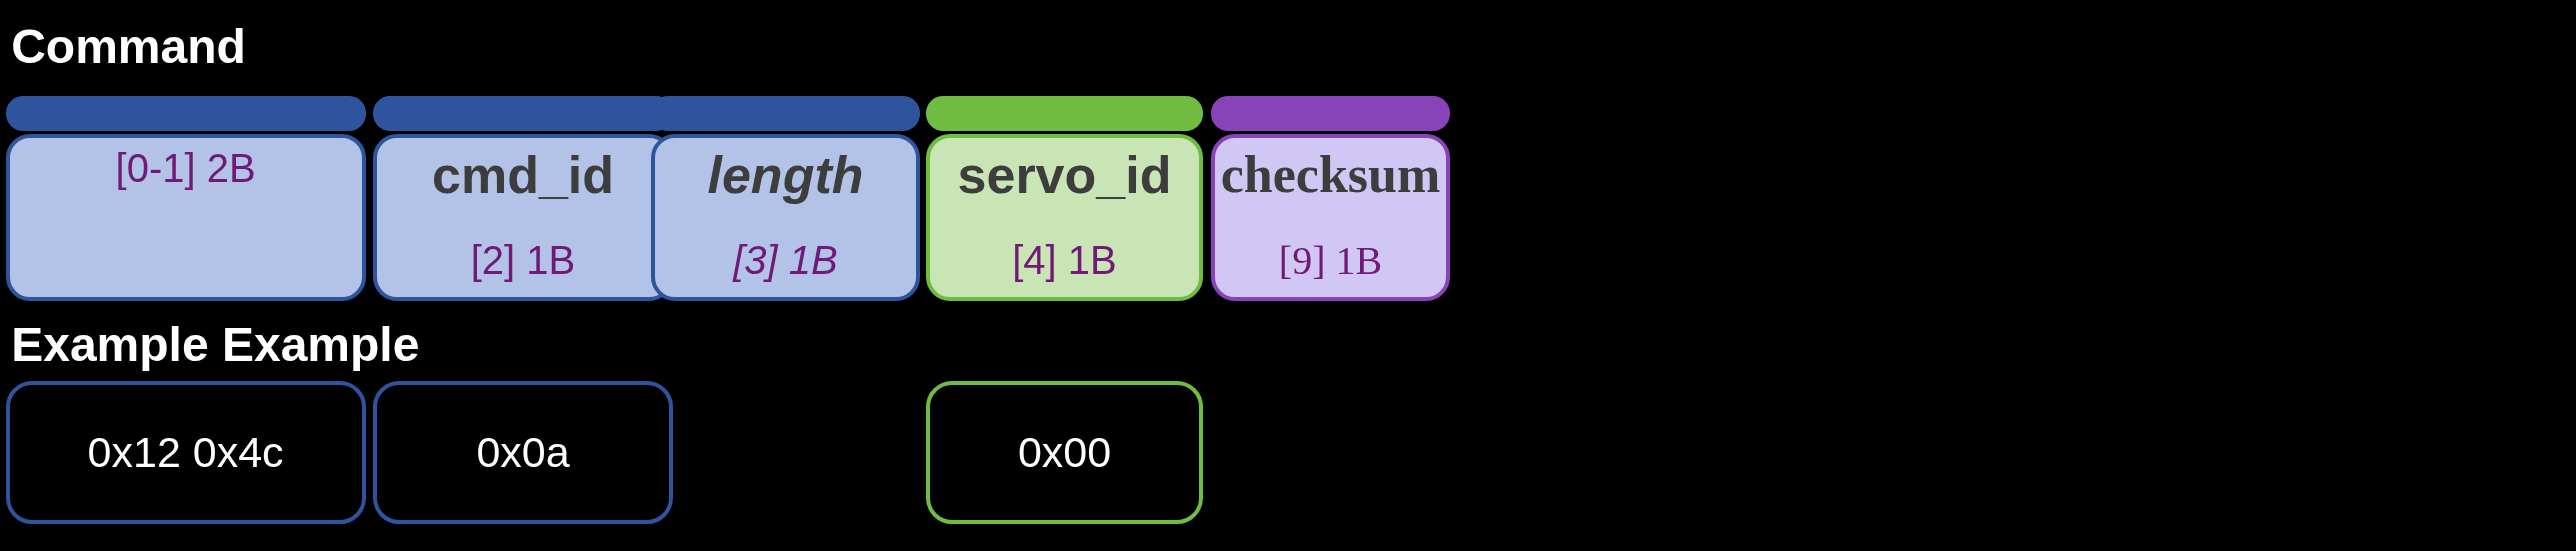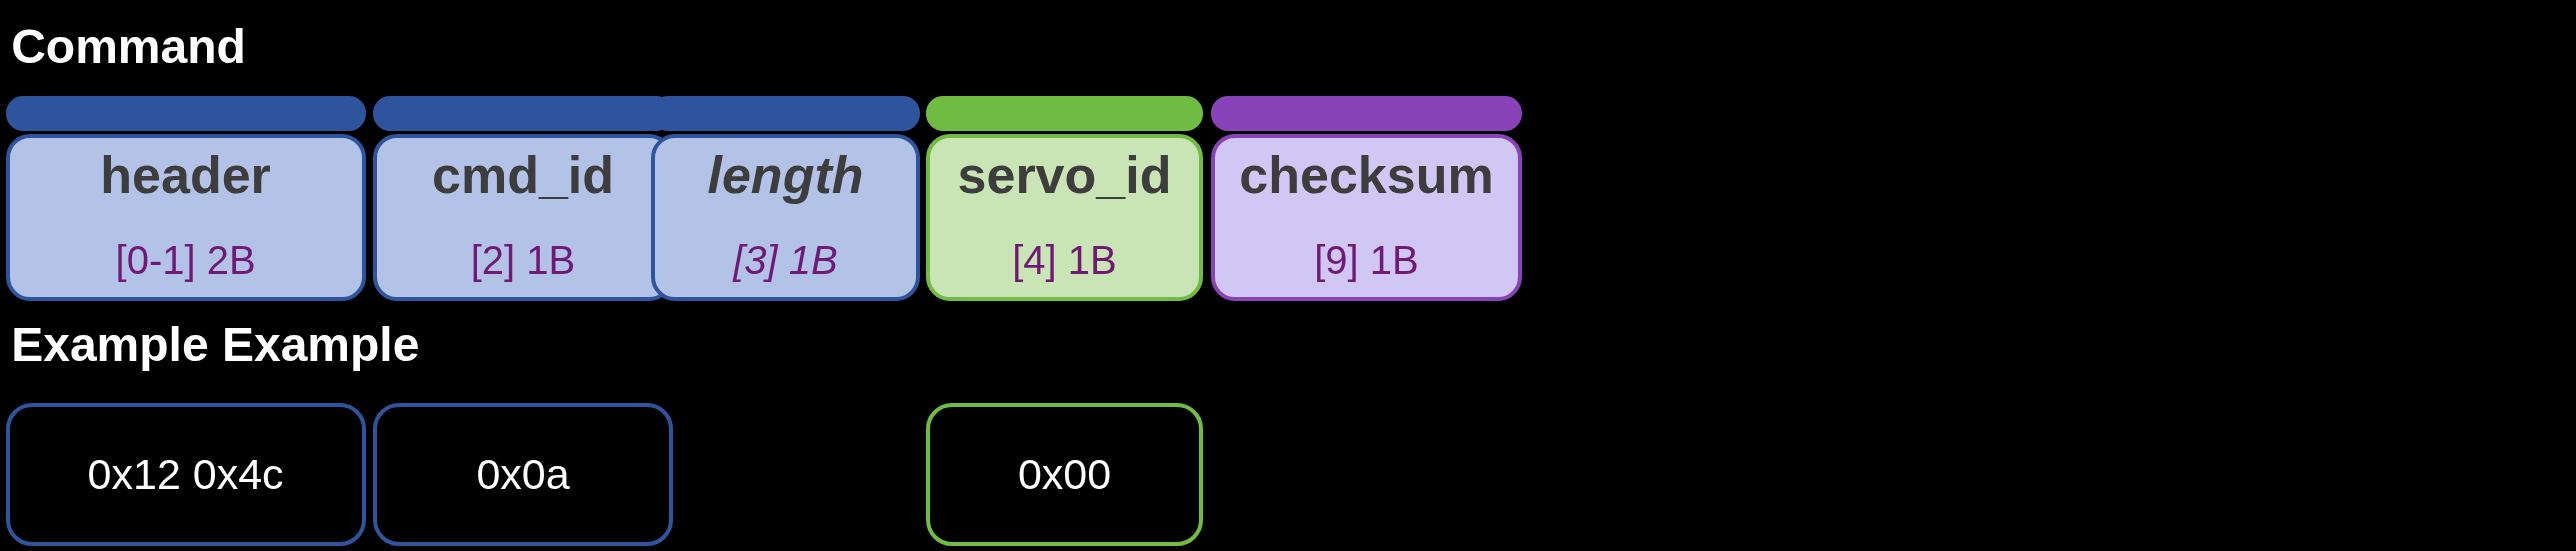--- a/index.html
+++ b/index.html
@@ -30,21 +30,21 @@
     white-space: nowrap;
   }
   .heading.h-command { top: 18.7px; }
   .heading.h-example { top: 317px; }
 
   
   .c1 { left: 5.6px;    width: 360px; }
   .c2 { left: 373px;  width: 300px; }
   .c3 { left: 651px;  width: 269px; font-style: italic; }
   .c4 { left: 926px;  width: 277px; }
-  .c5 { left: 1211px; width: 311px; }
+  .c5 { left: 1211px; width: 239px; font-family: Liberation Serif, serif; }
 
   .field-col {
     position: absolute;
     top: 96px;
     height: 204px;
   }
   .cap {
     height: 35px;
     width: 100%;
     border-radius: 17px;
@@ -73,21 +73,21 @@
   }
   .fsub {
     color: #701a75;
     font-size: 40px;
     font-weight: 400;
     line-height: 47px;
     white-space: nowrap;
   }
   .example-box {
     position: absolute;
-    top: 403px;
+    top: 381px;
     height: 143px;
     box-sizing: border-box;
     border: 4.7px solid var(--accent);
     border-radius: 26px;
     background: #000000;
     display: flex;
     align-items: center;
     justify-content: center;
     color: #ffffff;
     font-size: 43px;
@@ -98,21 +98,20 @@
 </head>
 <body>
 
 <div class="canvas">
 
   <div class="heading h-command">Command</div>
 
   <div class="field-col c1" style="--accent: #2F549E; --fill: #B3C3E8;">
     <div class="cap"></div>
     <div class="fbox">
-      <div class="fname">header</div>
       <div class="fsub">[0-1] 2B</div>
     </div>
   </div>
 
   <div class="field-col c2" style="--accent: #2F549E; --fill: #B3C3E8;">
     <div class="cap"></div>
     <div class="fbox">
       <div class="fname">cmd_id</div>
       <div class="fsub">[2] 1B</div>
     </div>

